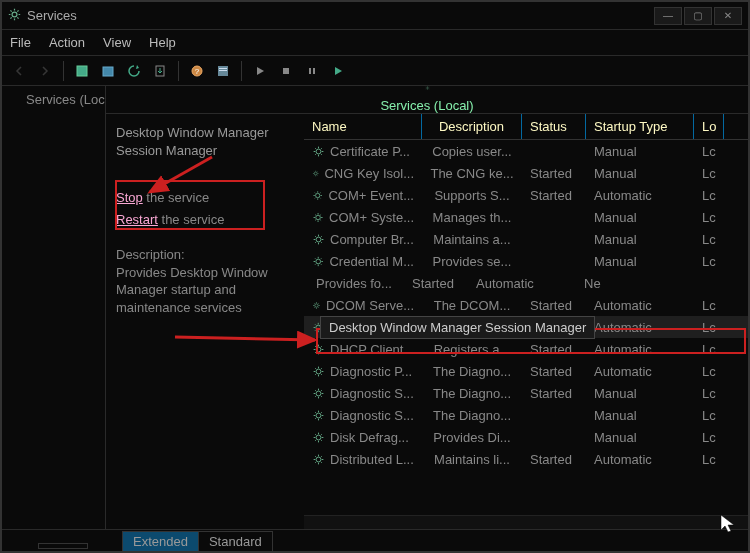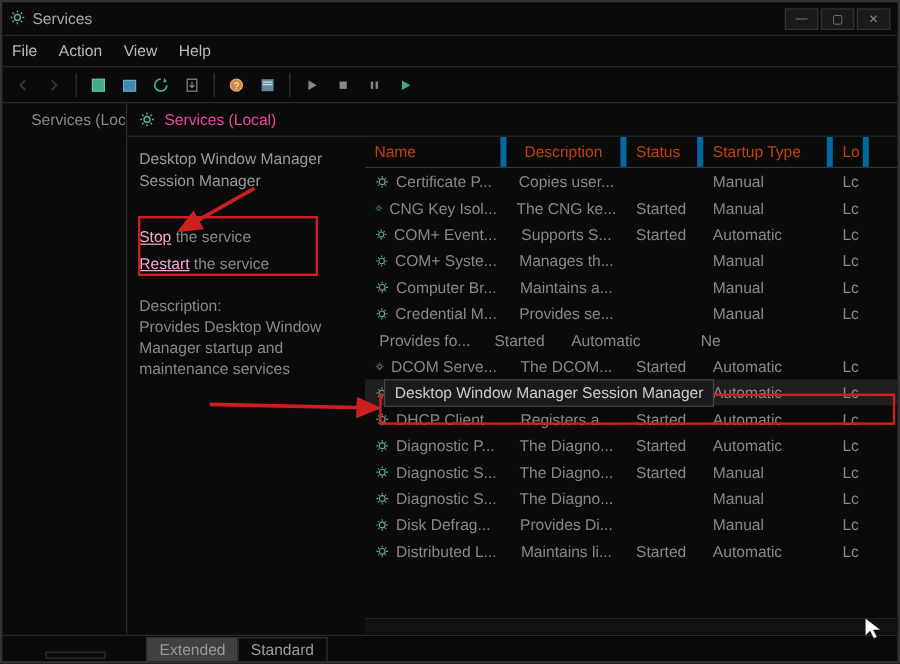--- a/index.html
+++ b/index.html
@@ -81,21 +81,22 @@
   display: flex;
   flex-direction: column;
   position: relative;
 }
 .main-header {
   height: 28px;
   display: flex; align-items: center;
   padding: 0 10px;
   gap: 8px;
   border-bottom: 1px solid #2a2a2a;
-  color: #ec4899;
+  color: #86efac;
+  flex-direction: column;
 }
 .main-body {
   flex: 1;
   display: flex;
   overflow: hidden;
 }
 .detail-pane {
   width: 198px;
   padding: 10px 8px 10px 10px;
   color: #888;
@@ -117,22 +118,22 @@
   overflow: hidden;
   position: relative;
 }
 .list-header {
   display: flex;
   background: #0a0a0a;
   border-bottom: 1px solid #333;
 }
 .list-header .col {
   padding: 5px 8px;
-  border-right: 5px solid #0369a1;
-  color: #c2410c;
+  border-right: 1px solid #0369a1;
+  color: #fef9c3;
   font-size: 13px;
   white-space: nowrap;
   overflow: hidden;
 }
 .list-rows { }
 .row {
   display: flex;
   height: 22px;
   align-items: center;
 }
@@ -168,21 +169,21 @@
 }
 .tab {
   padding: 2px 10px;
   border: 1px solid #333;
   border-bottom: none;
   color: #999;
   font-size: 13px;
   margin-right: -1px;
   background: #0a0a0a;
 }
-.tab.active { background: #404040; }
+.tab.active { background: #0c4a6e; }
 .gear-icon {
   width: 13px; height: 13px;
   display: inline-block;
 }
 .status-handle {
   position: absolute;
   bottom: 2px; left: 36px;
   width: 50px; height: 6px;
   border: 1px solid #333;
 }

